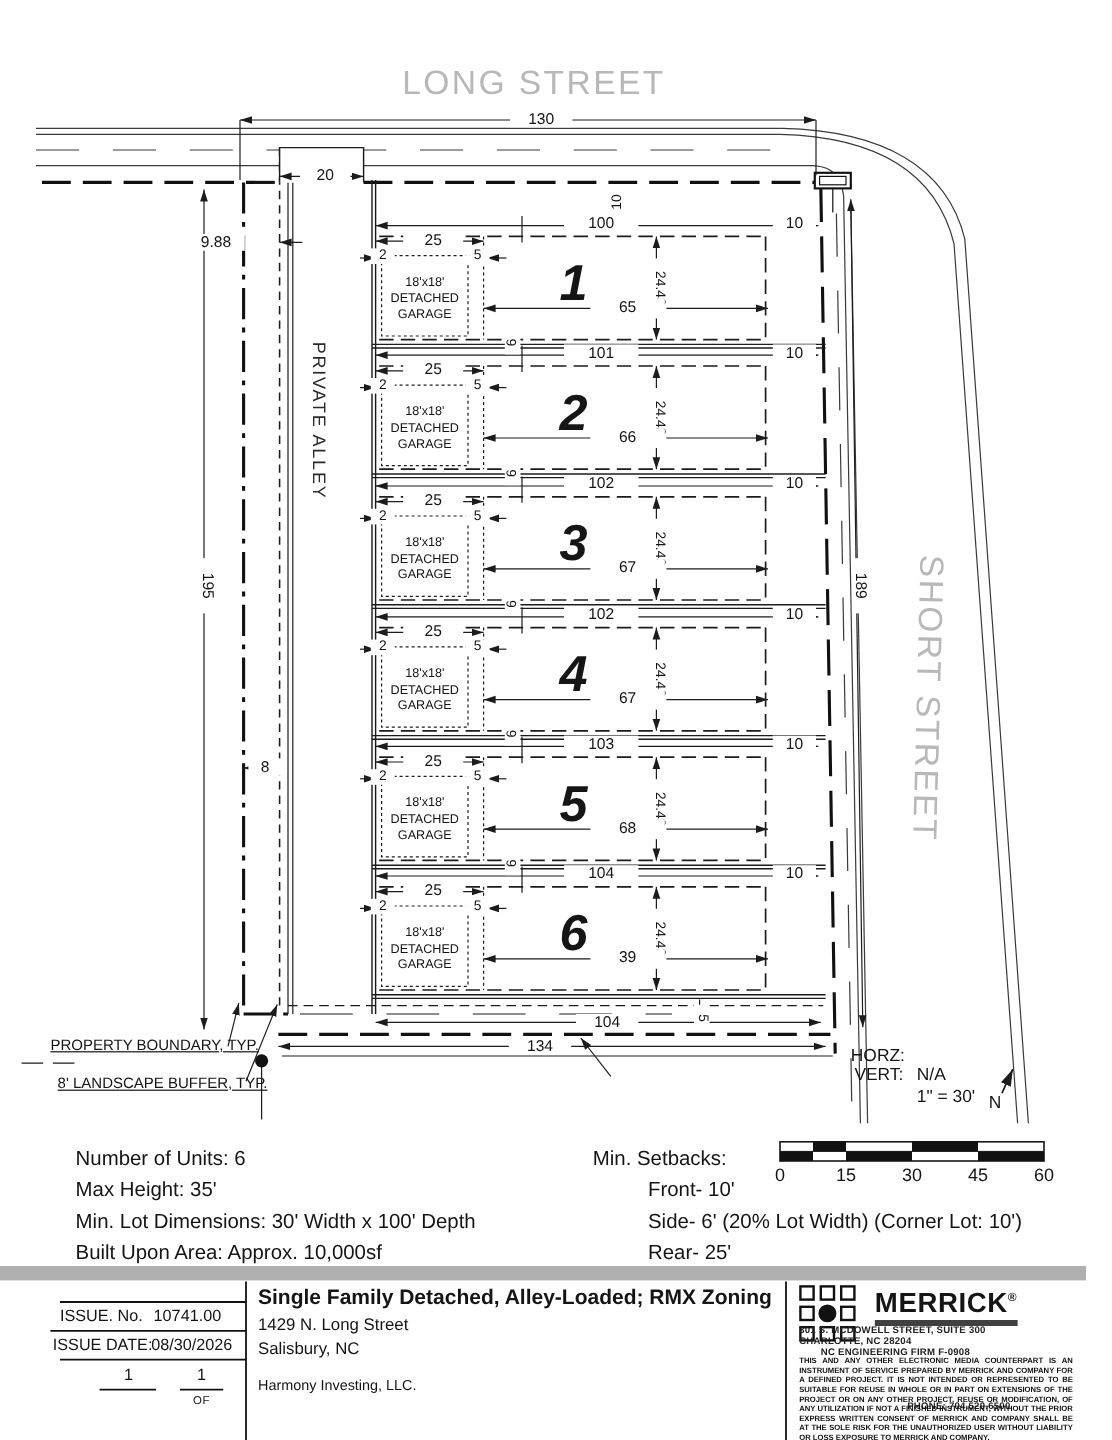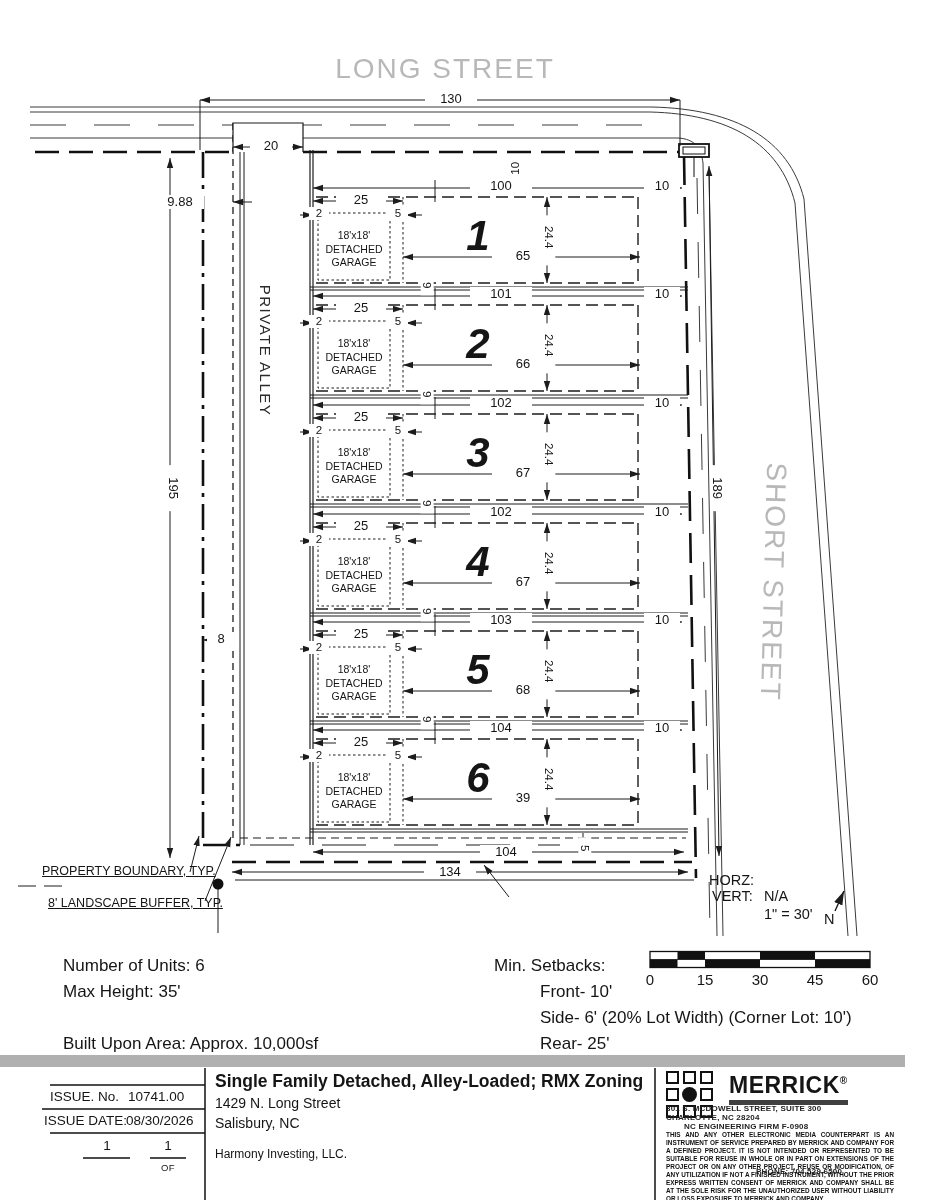--- a/index.html
+++ b/index.html
@@ -248,20 +248,21 @@
 <div class="lbl vh" style="left:824px;top:911px;">N</div>
 
 <div class="lbl sbtick" style="left:635px;top:971px;">0</div>
 <div class="lbl sbtick" style="left:690px;top:971px;">15</div>
 <div class="lbl sbtick" style="left:745px;top:971px;">30</div>
 <div class="lbl sbtick" style="left:800px;top:971px;">45</div>
 <div class="lbl sbtick" style="left:855px;top:971px;">60</div>
 
 <div class="lbl note17" style="left:63px;top:956px;">Number of Units: 6</div>
 <div class="lbl note17" style="left:63px;top:982px;">Max Height: 35'</div>
+<div class="lbl note17" style="left:63px;top:1008px;">Min. Lot Dimensions: 30' Width x 100' Depth</div>
 <div class="lbl note17" style="left:63px;top:1034px;">Built Upon Area: Approx. 10,000sf</div>
 <div class="lbl note17" style="left:494px;top:956px;">Min. Setbacks:</div>
 <div class="lbl note17" style="left:540px;top:982px;">Front- 10'</div>
 <div class="lbl note17" style="left:540px;top:1008px;">Side- 6' (20% Lot Width) (Corner Lot: 10')</div>
 <div class="lbl note17" style="left:540px;top:1034px;">Rear- 25'</div>
 
 <div class="graybar"></div>
 
 <div class="lbl tb" style="left:50px;top:1089px;">ISSUE. No.</div>
 <div class="lbl tb" style="left:128px;top:1089px;">10741.00</div>

